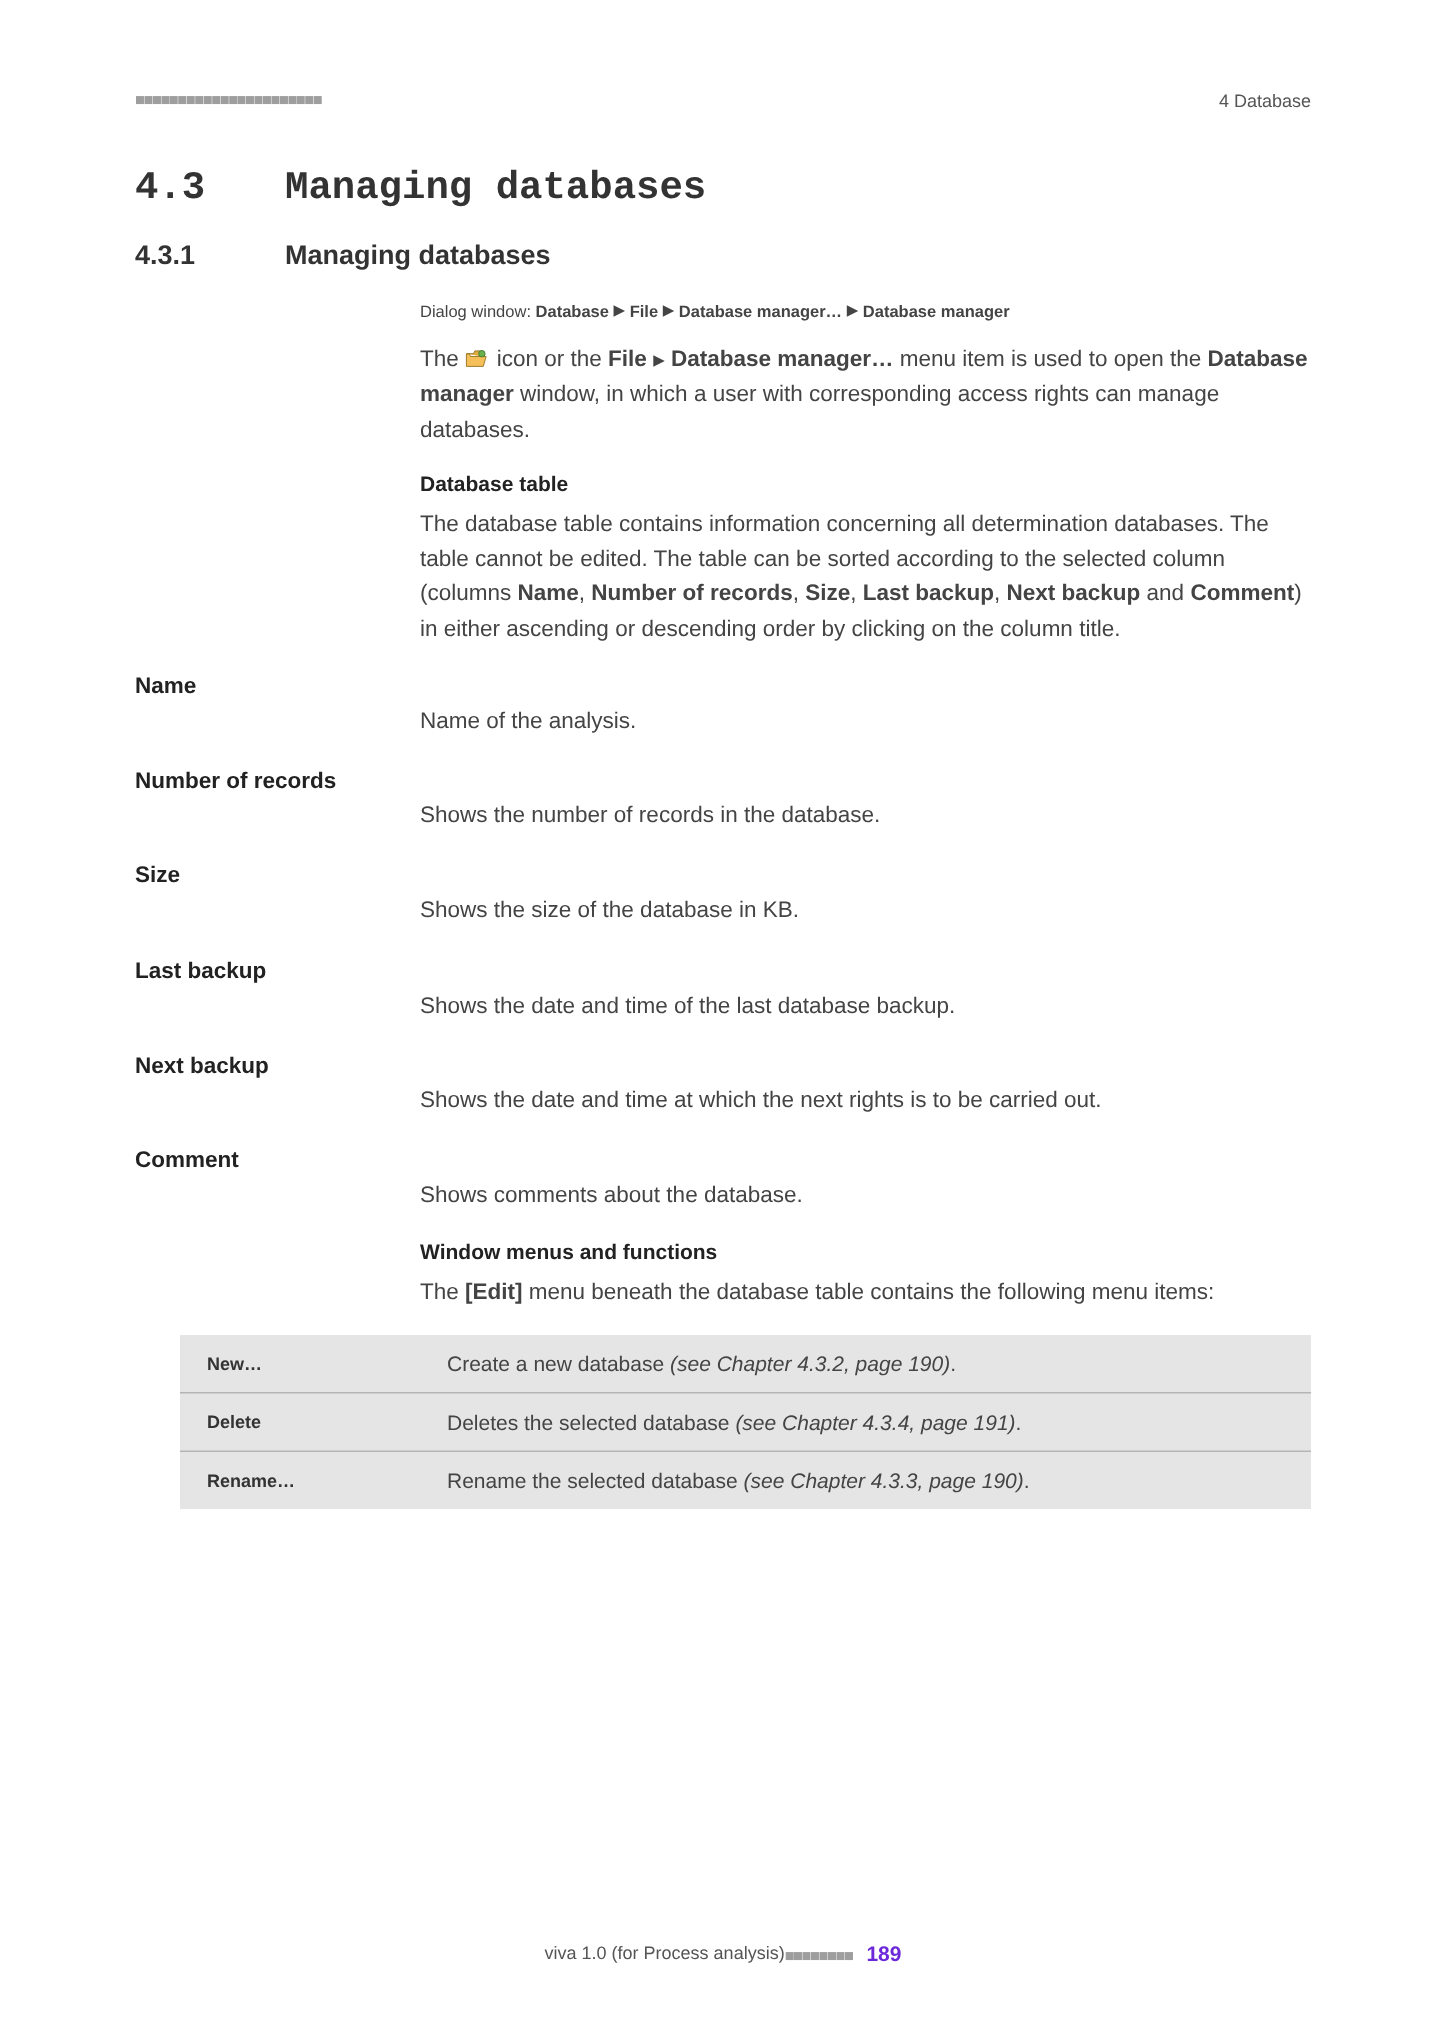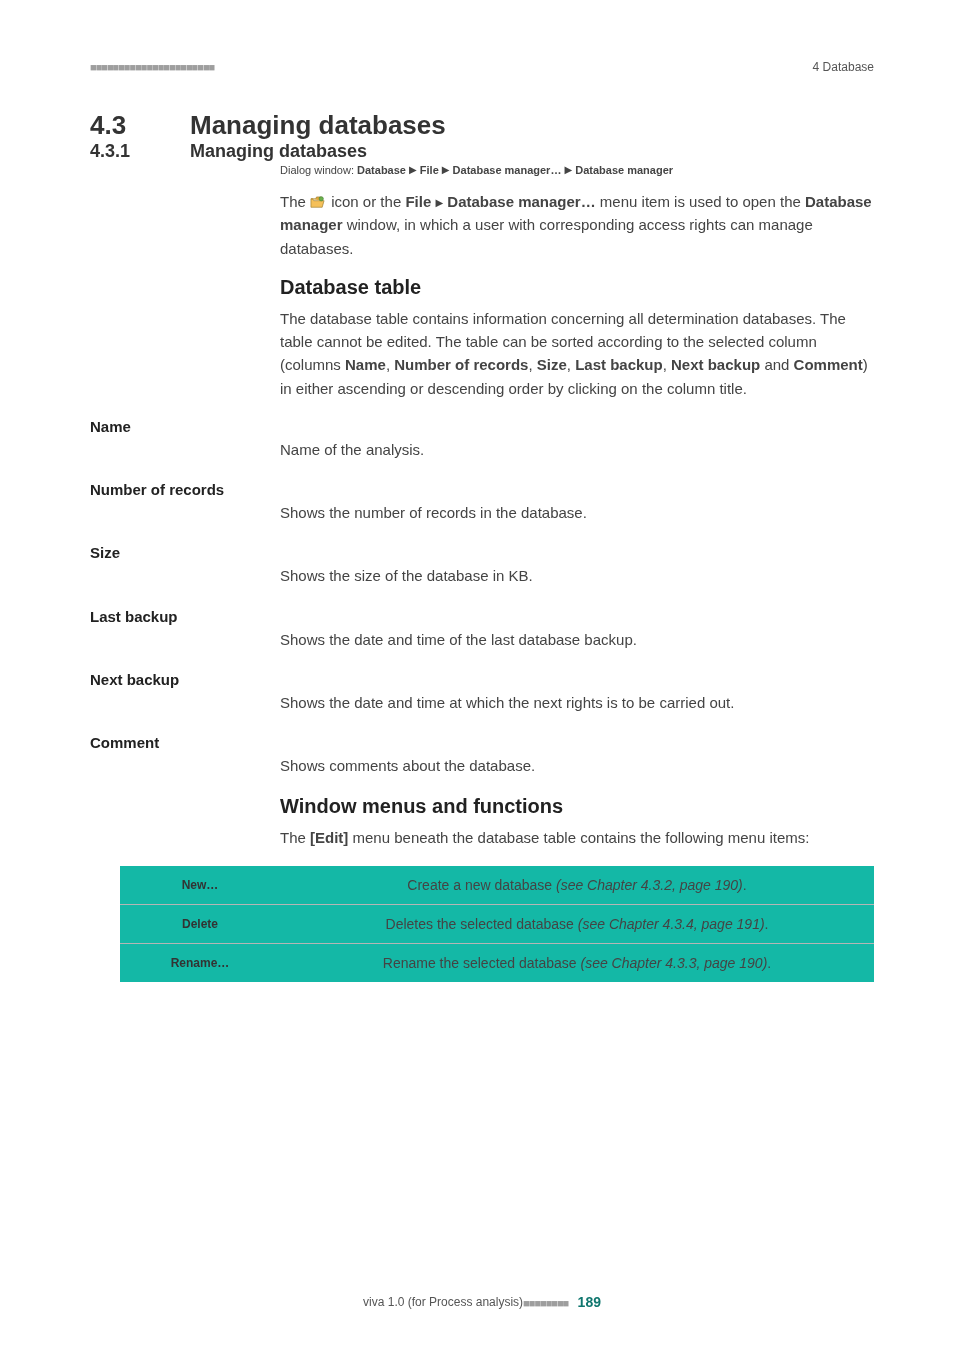--- a/index.html
+++ b/index.html
@@ -16,42 +16,44 @@
     justify-content: space-between;
     align-items: center;
     font-size: 12px;
     color: #555;
     margin-bottom: 36px;
   }
   .topbar .bars { letter-spacing: -1px; color: #9e9e9e; font-size: 11px; }
   .h1 {
     font-size: 26px;
     font-weight: 800;
+    margin-bottom: 20px;
+    font-family: Liberation Mono, monospace;
   }
   .h1 .secno { display: inline-block; width: 100px; }
   .h2 {
     font-size: 18px;
     font-weight: 800;
-    margin-bottom: 2px;
+    margin-bottom: 20px;
   }
   .h2 .secno { display: inline-block; width: 100px; }
   .indented { margin-left: 190px; }
   .dialog-path {
     font-size: 11px;
     color: #444;
     margin-bottom: 14px;
   }
   .body-text {
     font-size: 15px;
     line-height: 1.55;
     color: #444;
     margin-bottom: 16px;
   }
   .h3 {
-    font-size: 20px;
+    font-size: 14px;
     font-weight: 800;
     margin-bottom: 8px;
     color: #222;
   }
   .field-row {
     display: flex;
     margin-bottom: 18px;
   }
   .field-row .label {
     width: 190px;
@@ -66,22 +68,21 @@
     font-size: 15px;
     line-height: 1.55;
     color: #444;
     padding-top: 22px;
   }
   .menu-table {
     margin-left: 30px;
     margin-right: 0;
     border-collapse: collapse;
     width: calc(100% - 30px);
-    background: #14b8a6;
-    text-align: center;
+    background: #e5e5e5;
   }
   .menu-table tr { border-bottom: 1px solid #b5b5b5; }
   .menu-table tr:last-child { border-bottom: none; }
   .menu-table td {
     padding: 11px 18px;
     font-size: 14px;
     color: #444;
     vertical-align: middle;
   }
   .menu-table td.item {
@@ -95,21 +96,21 @@
     position: absolute;
     left: 90px;
     right: 80px;
     bottom: 40px;
     display: flex;
     justify-content: center;
     align-items: center;
     font-size: 12px;
     color: #555;
   }
-  .footer .pageno { font-weight: 700; font-size: 14px; color: #0f766e; }
+  .footer .pageno { font-weight: 700; font-size: 14px; color: #6d28d9; }
   .footer .bars { letter-spacing: -1px; color: #9e9e9e; font-size: 11px; margin-right: 6px; }
   .folder-icon {
     display: inline-block;
     width: 15px;
     height: 12px;
     vertical-align: -1px;
     position: relative;
     margin-right: 2px;
   }
   .folder-icon svg { display: block; }

